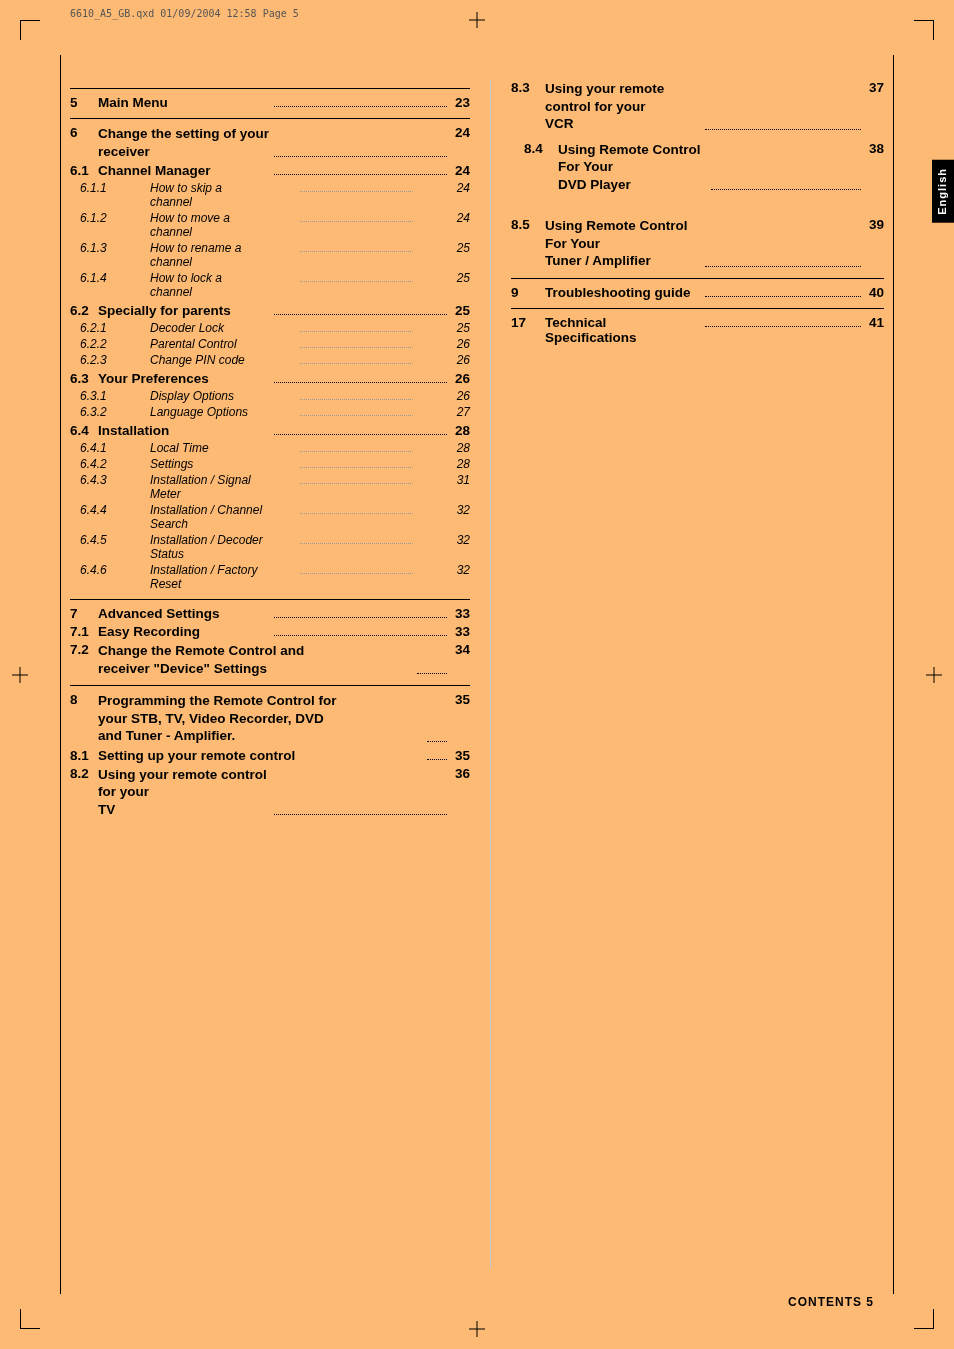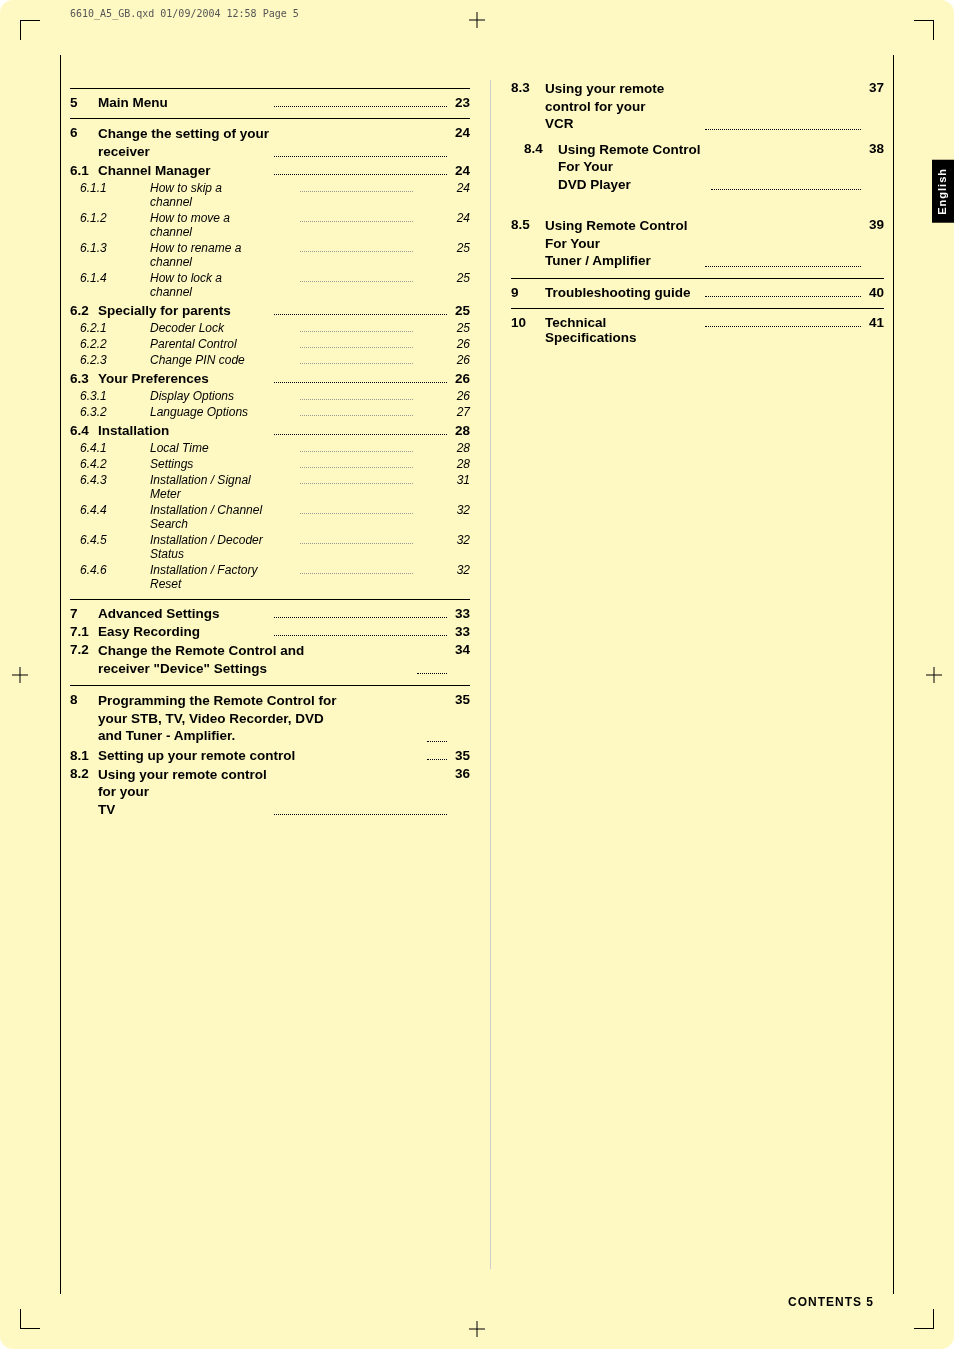--- a/index.html
+++ b/index.html
@@ -9,24 +9,23 @@
       background: #fff;
       font-family: Arial, Helvetica, sans-serif;
       font-size: 13px;
       color: #000;
       position: relative;
     }
 
     .page-container {
       width: 954px;
       min-height: 1349px;
-      background: #fef9c3;
+      background: #fdba74;
       position: relative;
       padding: 19px 0;
-      border-radius: 13px;
     }
 
     
     .crop-mark {
       position: absolute;
       background: #000;
     }
     .crop-tl-h { top: 20px; left: 20px; width: 20px; height: 1px; }
     .crop-tl-v { top: 20px; left: 20px; width: 1px; height: 20px; }
     .crop-tr-h { top: 20px; right: 20px; width: 20px; height: 1px; }
@@ -495,21 +494,21 @@
           <span class="toc-num" style="font-weight:bold;font-size:13.5px;width:34px;flex-shrink:0;">9</span>
           <span class="toc-title">Troubleshooting guide</span>
           <span class="toc-dots"></span>
           <span class="toc-page">40</span>
         </div>
       </div>
 
       <div class="toc-section">
         <hr class="toc-hr">
         <div class="toc-main-entry">
-          <span class="toc-num" style="font-weight:bold;font-size:13.5px;width:34px;flex-shrink:0;">10</span>
+          <span class="toc-num" style="font-weight:bold;font-size:13.5px;width:34px;flex-shrink:0;">17</span>
           <span class="toc-title">Technical Specifications</span>
           <span class="toc-dots"></span>
           <span class="toc-page">41</span>
         </div>
       </div>
 
     </div>
 
   </div>
 

